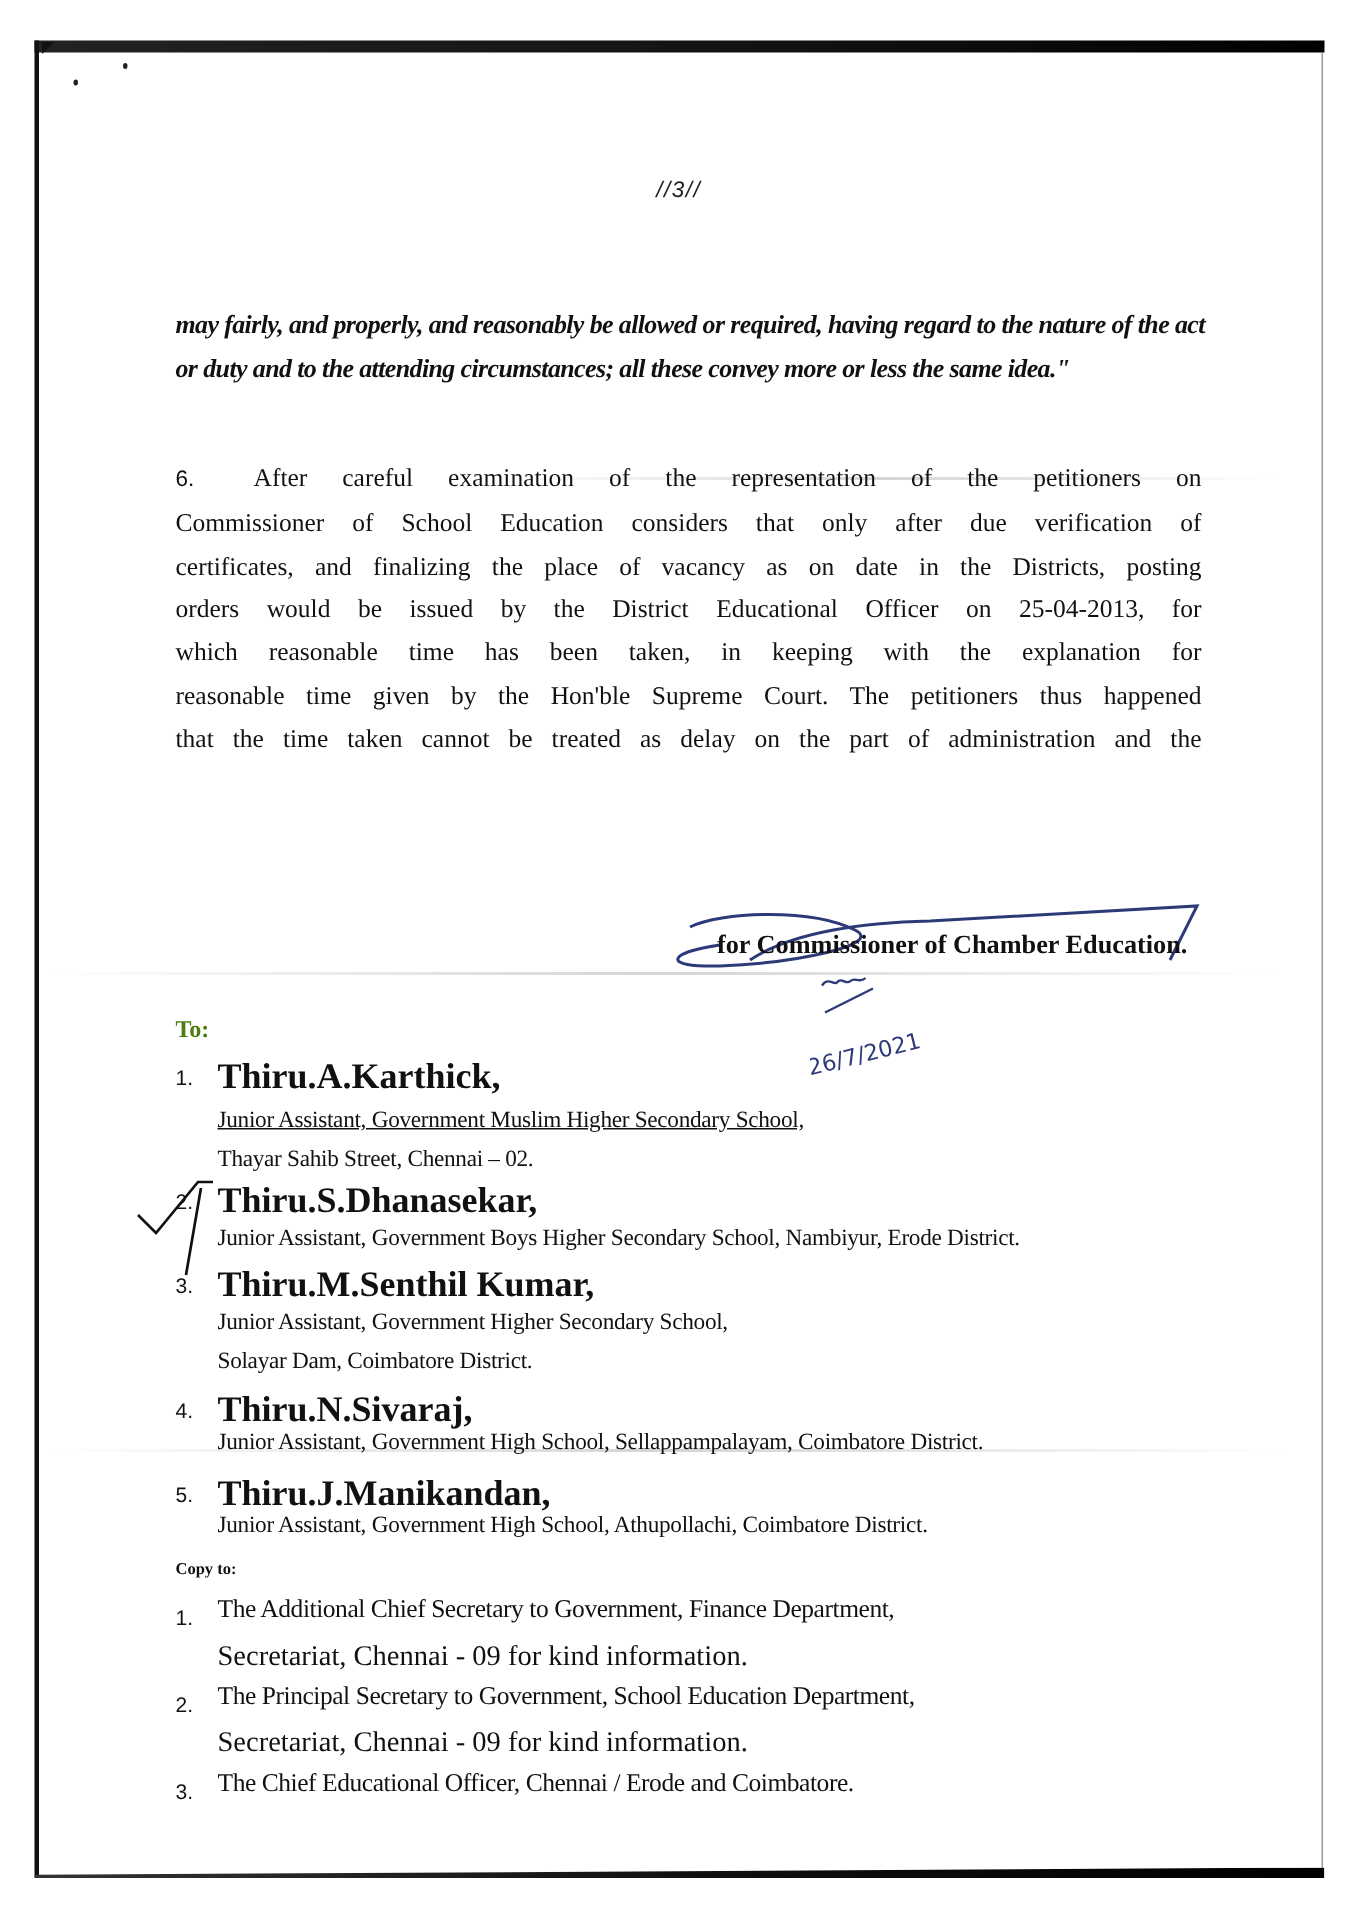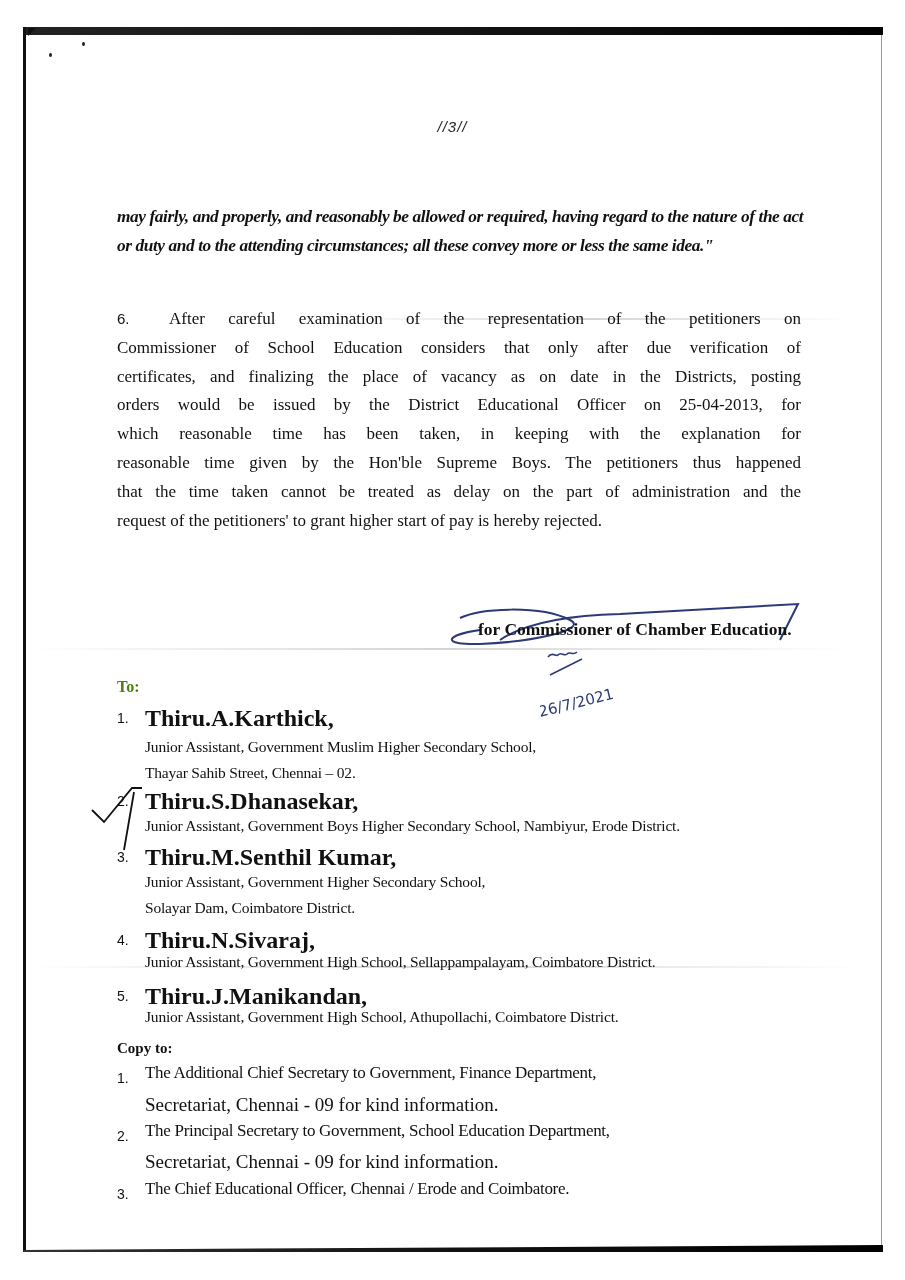--- a/index.html
+++ b/index.html
@@ -26,21 +26,21 @@
     .sign-block { position: absolute; left: 478px; top: 619px; font-size: 17.5px; font-weight: bold; color: #111; }
     .sign-loop { position: absolute; left: 440px; top: 600px; width: 360px; height: 50px; }
     .sig-hand { position: absolute; left: 540px; top: 645px; width: 90px; height: 80px; }
 
     .to-label { position: absolute; left: 117px; top: 678px; font-size: 16px; font-weight: bold; color: #4d7c0f; }
     .list { position: absolute; left: 117px; width: 720px; font-size: 16.5px; color: #111; }
     .item { position: relative; }
     .item .idx { position: absolute; left: 0; font-family: "Liberation Sans", sans-serif; font-size: 14px; }
     .item .name { position: absolute; left: 28px; font-size: 24px; font-weight: bold; }
     .item .addr { position: absolute; left: 28px; font-size: 15.5px; white-space: nowrap; letter-spacing: -0.2px; }
-    .copy-label { position: absolute; left: 117px; top: 1040px; font-size: 15px; font-weight: bold; color: #111; }
+    .copy-label { position: absolute; left: 117px; top: 1040px; font-size: 11px; font-weight: bold; color: #111; }
     .cc .text { position: absolute; left: 28px; font-size: 17px; white-space: nowrap; letter-spacing: -0.3px; }
     .cc .sub { position: absolute; left: 28px; font-size: 19px; white-space: nowrap; }
     .scan-streak { position: absolute; height: 2px; background: linear-gradient(to right, rgba(180,180,180,0), rgba(170,170,170,0.5), rgba(180,180,180,0)); }
   </style>
 </head>
 <body>
 
 <div class="frame-top"></div>
 <div class="frame-left"></div>
 <div class="frame-right"></div>
@@ -55,41 +55,40 @@
 <div class="page-num">//3//</div>
 
 <div class="quote">may fairly, and properly, and reasonably be allowed or required, having regard to the nature of the act or duty and to the attending circumstances; all these convey more or less the same idea."</div>
 
 <div class="para">
   <span class="line"><span class="num">6.</span><span>After careful examination of the representation of the petitioners on</span></span>
   <span class="line">Commissioner of School Education considers that only after due verification of</span>
   <span class="line">certificates, and finalizing the place of vacancy as on date in the Districts, posting</span>
   <span class="line">orders would be issued by the District Educational Officer on 25-04-2013, for</span>
   <span class="line">which reasonable time has been taken, in keeping with the explanation for</span>
-  <span class="line">reasonable time given by the Hon'ble Supreme Boys. The petitioners thus happened</span>
+  <span class="line">reasonable time given by the Hon'ble Supreme Court. The petitioners thus happened</span>
   <span class="line">that the time taken cannot be treated as delay on the part of administration and the</span>
-  <span class="line last">request of the petitioners' to grant higher start of pay is hereby rejected.</span>
 </div>
 
 <svg class="sign-loop" viewBox="0 0 360 50">
   <path d="M40 30 C 5 35, 0 45, 40 44 C 90 42, 150 30, 130 20 C 100 5, 40 8, 20 18 M 60 40 C 90 20, 140 15, 180 14 C 250 10, 320 6, 358 4 L 340 40" fill="none" stroke="#2d3a78" stroke-width="2"></path>
 </svg>
 <div class="sign-block">for Commissioner of Chamber Education.</div>
 <svg class="sig-hand" viewBox="0 0 90 80">
   <path d="M8 12 c 4 -6, 8 0, 10 -2 c 3 -4, 6 2, 9 -1 c 3 -3, 6 2, 10 -2 M 10 30 L 42 14" fill="none" stroke="#2d3a78" stroke-width="1.6"></path>
   <text x="0" y="72" font-family="DejaVu Sans, sans-serif" font-size="15" fill="#2d3a78" transform="rotate(-14 0 72)">26/7/2021</text>
 </svg>
 
 <div class="to-label">To:</div>
 
 <div class="list" style="top:0;">
   <div class="item">
     <span class="idx" style="top:710px;">1.</span>
     <span class="name" style="top:705px;">Thiru.A.Karthick,</span>
-    <span class="addr" style="top:738px;">Junior Assistant, Government Muslim Higher Secondary School,</span>
+    <span class="addr" style="top:738px;text-decoration:underline;">Junior Assistant, Government Muslim Higher Secondary School,</span>
     <span class="addr" style="top:764px;">Thayar Sahib Street, Chennai – 02.</span>
   </div>
   <div class="item">
     <span class="idx" style="top:793px;">2.</span>
     <span class="name" style="top:788px;">Thiru.S.Dhanasekar,</span>
     <span class="addr" style="top:817px;">Junior Assistant, Government Boys Higher Secondary School, Nambiyur, Erode District.</span>
   </div>
   <div class="item">
     <span class="idx" style="top:849px;">3.</span>
     <span class="name" style="top:844px;">Thiru.M.Senthil Kumar,</span>

